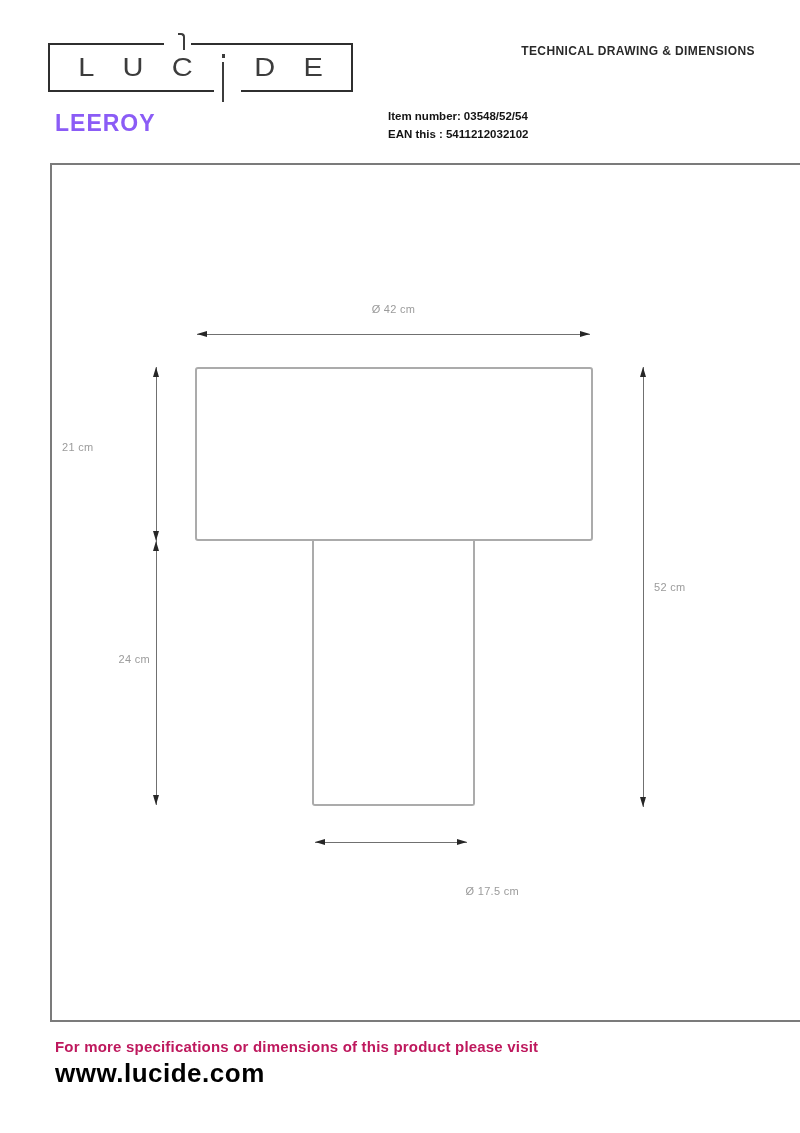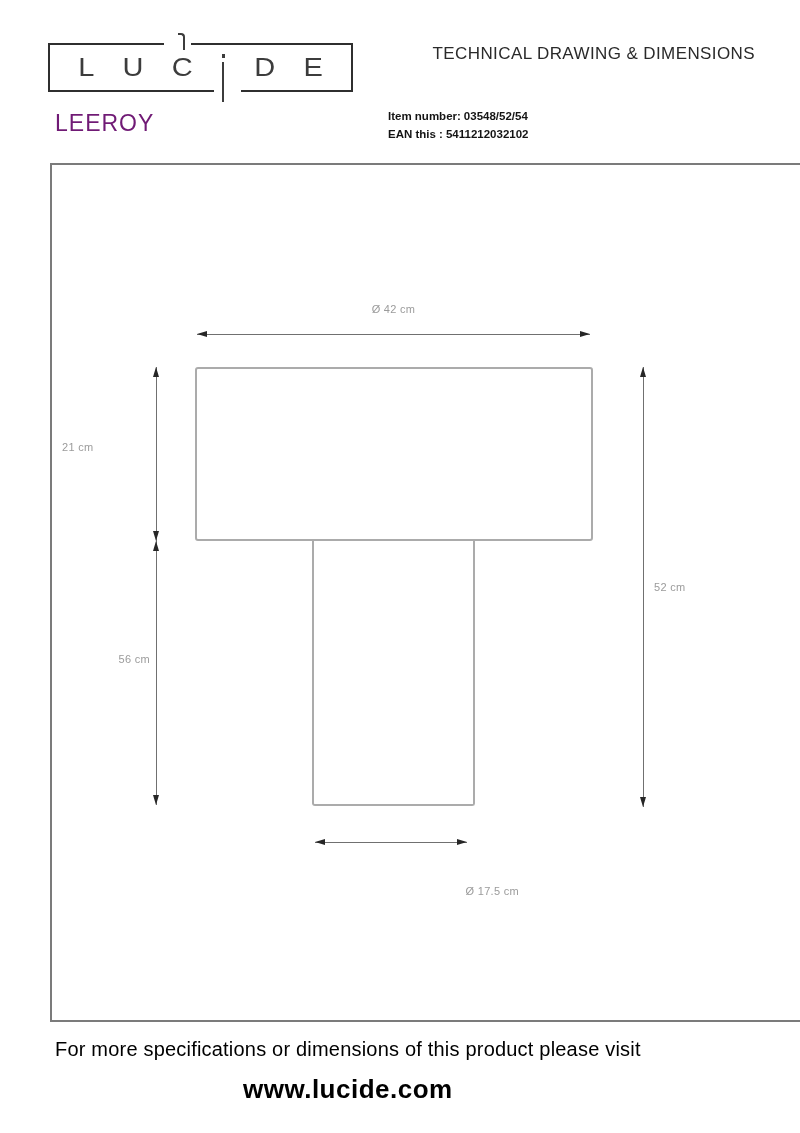--- a/index.html
+++ b/index.html
@@ -22,26 +22,26 @@
   .logo-accent{
     position:absolute;top:-12px;left:128px;width:7px;height:17px;z-index:3;
     border-right:2px solid #3c3c3c;border-top:2px solid #3c3c3c;
     border-top-right-radius:4px;box-sizing:border-box;
   }
   .custom-i{position:relative;width:5px;height:45px;}
   .i-dot{position:absolute;top:9px;left:1px;width:3px;height:4px;background:#3c3c3c;}
   .i-stem{position:absolute;top:17px;left:1px;width:2px;height:40px;background:#3c3c3c;z-index:3;}
   
   .tech-title{
-    position:absolute;top:44px;right:45px;font-size:17px;font-weight:normal;
+    position:absolute;top:44px;right:45px;font-size:12px;font-weight:bold;
     color:#2a2a2a;letter-spacing:0.4px;
   }
   .product-title{
-    position:absolute;left:55px;top:110px;font-size:23px;font-weight:normal;
-    color:#701a75;letter-spacing:1px;
+    position:absolute;left:55px;top:110px;font-size:23px;font-weight:bold;
+    color:#8b5cf6;letter-spacing:1px;
   }
   .item-block{position:absolute;left:388px;top:107px;font-size:11.5px;font-weight:bold;color:#141414;line-height:18px;}
   .item-row span{margin-right:3px;margin-top:36px;}
   
   .frame{
     position:absolute;left:50px;top:163px;width:793px;height:859px;
     border:2px solid #7b7b7b;box-sizing:border-box;background:#fff;
   }
   .frame *{box-sizing:border-box;}
   .shade{
@@ -68,22 +68,22 @@
   .dim-right{left:591px;top:202px;height:440px;}
   .dim-bottom{left:263px;top:677px;width:152px;}
   .dim-label{position:absolute;font-size:11px;color:#9b9b9b;letter-spacing:0.3px;white-space:nowrap;}
   .lbl-top{left:145px;width:393px;top:138px;text-align:center;}
   .lbl-21{left:10px;width:88px;top:276px;}
   .lbl-31{left:10px;width:88px;top:488px;text-align:right;}
   .lbl-52{left:602px;top:416px;}
   .lbl-bottom{left:211px;width:256px;top:720px;text-align:right;}
   
   .footer{position:absolute;left:55px;top:1038px;}
-  .footer-note{font-size:20px;font-weight:normal;color:#000000;letter-spacing:0.2px;}
-  .footer-site{font-size:26px;font-weight:bold;color:#000;margin-top:13px;letter-spacing:0.5px;text-align:center;}
+  .footer-note{font-size:15px;font-weight:bold;color:#be185d;letter-spacing:0.2px;}
+  .footer-site{font-size:26px;font-weight:bold;color:#000;margin-top:3px;letter-spacing:0.5px;}
 </style>
 </head>
 <body>
 
 <div class="logo-box">
   <span class="logo-letter">L</span>
   <span class="logo-letter">U</span>
   <span class="logo-letter">C</span>
   <span class="custom-i">
     <span class="i-dot"></span>
@@ -115,21 +115,21 @@
   <div class="base"></div>
 
   <div class="dim-h dim-top"></div>
   <div class="dim-v dim-left-upper"></div>
   <div class="dim-v dim-left-lower"></div>
   <div class="dim-v dim-right"></div>
   <div class="dim-h dim-bottom"></div>
 
   <div class="dim-label lbl-top">Ø 42 cm</div>
   <div class="dim-label lbl-21">21 cm</div>
-  <div class="dim-label lbl-31">56 cm</div>
+  <div class="dim-label lbl-31">24 cm</div>
   <div class="dim-label lbl-52">52 cm</div>
   <div class="dim-label lbl-bottom">Ø 17.5 cm</div>
 </div>
 
 <div class="footer">
   <div class="footer-note">For more specifications or dimensions of this product please visit</div>
   <div class="footer-site">www.lucide.com</div>
 </div>
 
 </body></html>

